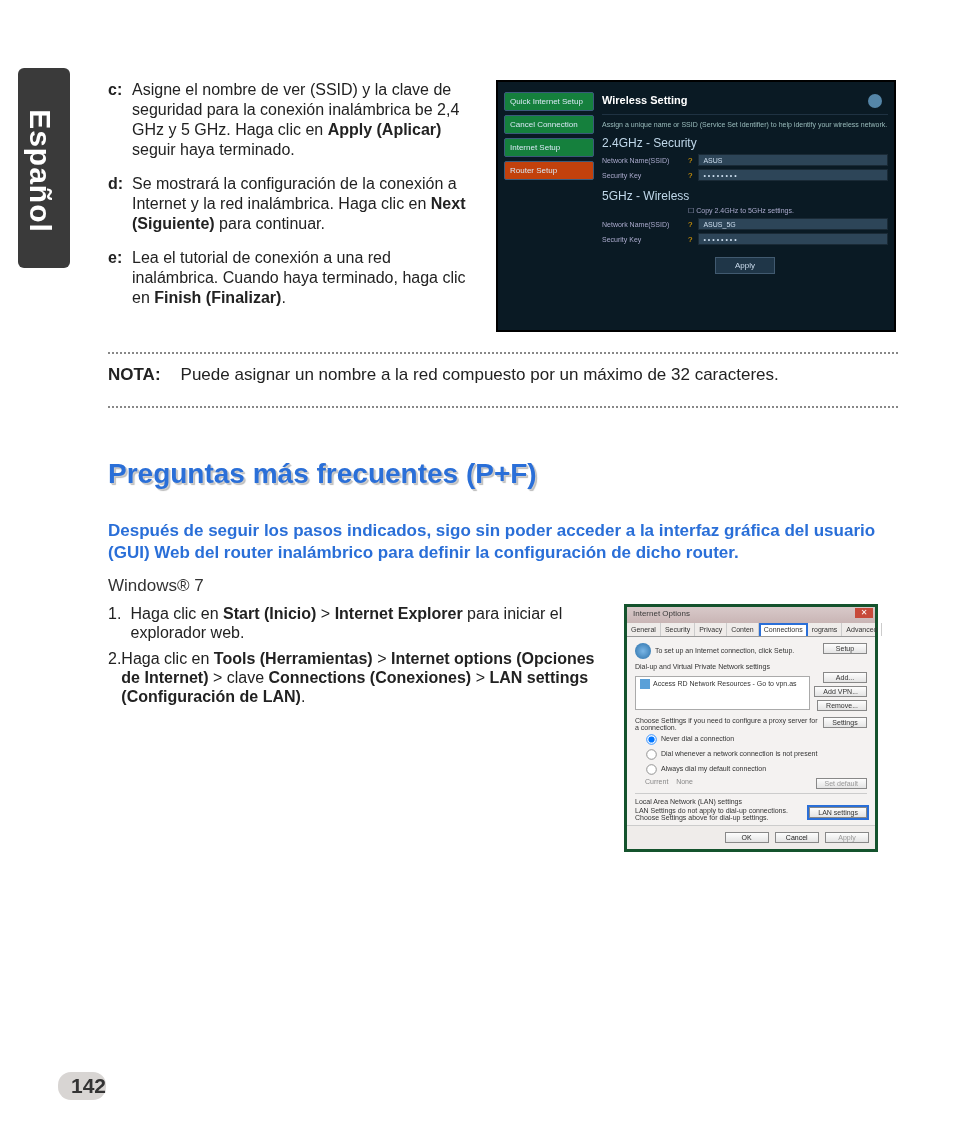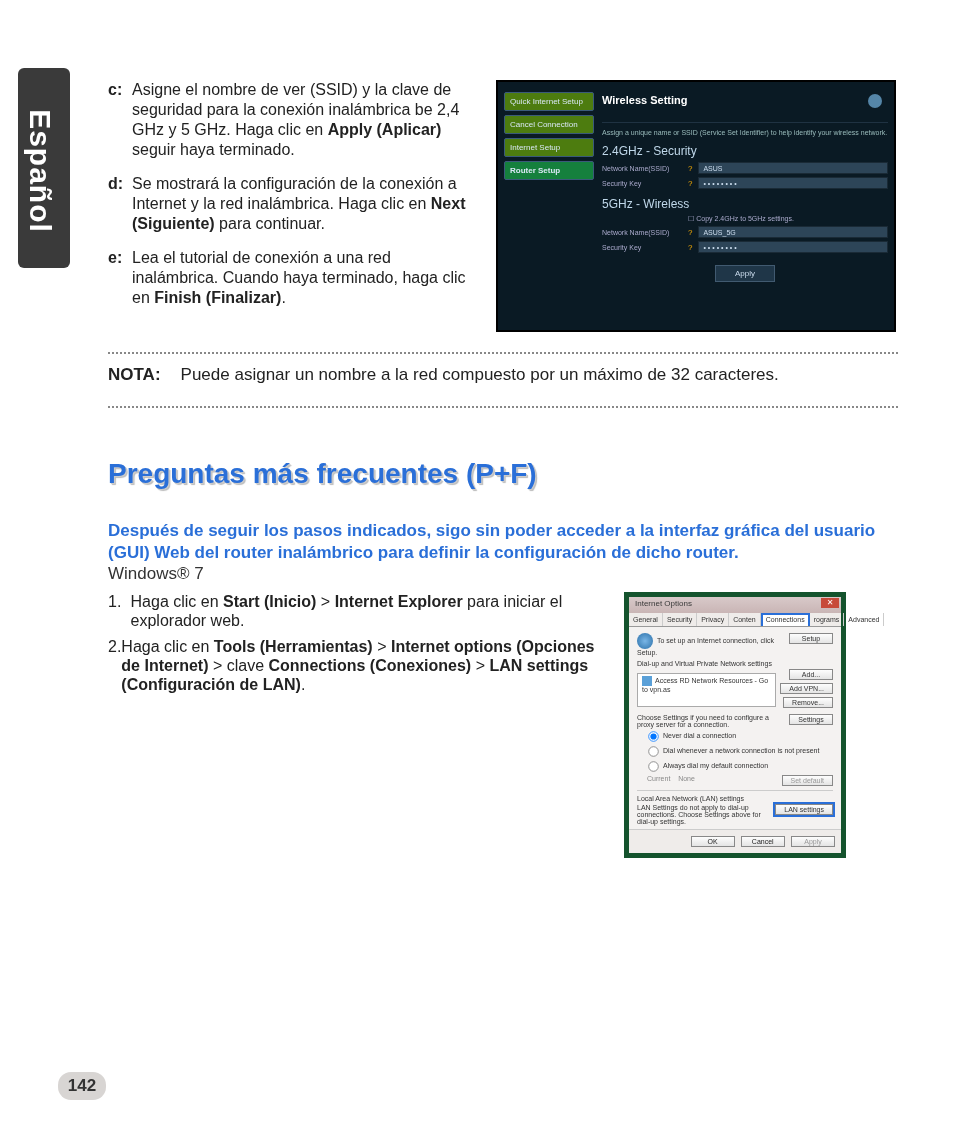--- a/index.html
+++ b/index.html
@@ -46,49 +46,49 @@
   .router-shot {
     width: 400px;
     height: 252px;
     background: #0a1a24;
     border: 2px solid #000;
     position: relative;
     font-size: 8px;
     color:#ccc;
   }
   .rs-sidebar { position:absolute; left:6px; top:10px; width:90px; }
-  .rs-btn { background:#4d7c0f; border:1px solid #3a5a7a; color:#d9e8f5; font-size:8px; padding:4px 5px; margin-bottom:4px; border-radius:2px;}
-  .rs-btn.sel { background:#15803d;font-weight:bold; }
+  .rs-btn { background:#15803d; border:1px solid #3a5a7a; color:#d9e8f5; font-size:8px; padding:4px 5px; margin-bottom:4px; border-radius:2px;}
+  .rs-btn.sel { background:#c2410c; }
   .rs-main { position:absolute; left:104px; top:12px; right:6px; }
-  .rs-title { color:#fff; font-size:11px; font-weight:600; margin-bottom:16px;}
+  .rs-title { color:#fff; font-size:11px; font-weight:600; margin-bottom:8px;}
   .rs-info { color:#9bb; font-size:7px; margin:6px 0 8px; }
   .rs-sec { color:#c0d8ea; font-size:12px; margin:8px 0 4px;}
   .rs-row { display:flex; align-items:center; margin:3px 0; gap:6px;}
   .rs-row .lbl{ width:80px; color:#aac; font-size:7px;}
   .rs-row .q{ color:#ffb000; font-size:8px;}
   .rs-row .inp{ flex:1; background:#2d4558; height:12px; border:1px solid #1a2a36; color:#cde; padding:0 4px; font-size:7px; line-height:12px;}
   .rs-check { color:#aac; font-size:7px; padding-left:86px;}
   .rs-apply { background:#1f3648; border:1px solid #415a70; color:#cde; font-size:8px; padding:3px 16px; margin:12px auto 0; display:block; width:60px; text-align:center;}
   .rs-home{ position:absolute; top:12px; right:12px; width:14px; height:14px; border-radius:50%; background:#5586a8;}
   .dotted-sep { border-top:2px dotted #888; margin:20px 0 10px; }
   .nota-block { margin:6px 0 10px; font-size:17px; line-height:1.3; }
   .nota-block b { font-weight:700; margin-right:20px;text-align:center;}
   .faq-head { font-size:28px; font-weight:700; color:#2a6fd8; margin-top:50px; text-shadow: 1px 1px 0 #ccc, 2px 2px 1px #bbb; }
   .faq-q { color:#2a6fd8; font-weight:700; font-size:17px; margin-top:30px; line-height:1.3; }
   .faq-a { color:#2a6fd8; font-weight:700; font-size:15px; margin-top:28px; }
-  .win7 { font-size:17px; margin-top:0; color:#333;}
+  .win7 { font-size:17px; margin-top:12px; color:#333;}
   .row2 { display:flex; gap:16px; margin-top:8px;}
   .ol-steps { width:500px; font-size:16px; line-height:1.2; }
   .ol-steps .it { display:flex; margin-bottom:6px;}
   .ol-steps .num { width:26px; }
   .ol-steps b { font-weight:700; }
   .win-shot {
-    width: 222px;
+    width: 254px;
     font-size: 8px;
-    border:5px solid #14532d;
+    border:3px solid #14532d;
     background:#f4f2f1;
     position:relative;
     color:#222;
   }
   .ws-titlebar{ height:16px; background:linear-gradient(#d8c9c9,#c9b5b5); font-size:8px; padding:2px 6px; color:#3a3a3a; position:relative;}
   .ws-close{ position:absolute; right:2px; top:1px; width:18px; height:10px; background:#c74a3a; color:#fff; text-align:center; font-size:8px; line-height:10px;}
   .ws-tabs { display:flex; border-bottom:1px solid #999; background:#efecea; font-size:7px;}
   .ws-tab{ padding:3px 4px; border-right:1px solid #ccc; color:#333;}
   .ws-tab.hl{ border:2px solid #2a6fd8; border-bottom:none; background:#fff; padding:1px 3px;}
   .ws-body{ padding:6px 8px 4px; font-size:7px; color:#333;}
@@ -101,21 +101,21 @@
   .ws-stack{ display:flex; flex-direction:column; gap:3px; align-items:flex-end;}
   .ws-radio{ margin:2px 0 2px 10px; font-size:7px;}
   .ws-radio input{ vertical-align:middle; margin-right:3px; transform:scale(0.8);}
   .ws-hr{ border-top:1px solid #ccc; margin:3px 0;}
   .ws-group-title{ font-size:7px; color:#333; margin:4px 0 2px;}
   .ws-bottom{ background:#efecea; border-top:1px solid #ccc; padding:6px; text-align:right;}
   .ws-bottom .ws-btn{ margin-left:4px;}
   .page-num {
     position:absolute; left:58px; bottom:32px;
     width:48px; height:28px; background:#d8d5d3; border-radius:13px;
-    text-align:center; line-height:28px; font-weight:700; font-size:17px; color:#333;margin-top:48px;
+    text-align:right; line-height:28px; font-weight:700; font-size:21px; color:#333;margin-top:48px;
   }
 </style>
 </head>
 <body>
 
 <div class="side-tab">
   <span>Español</span>
 </div>
 
 <div class="content">

